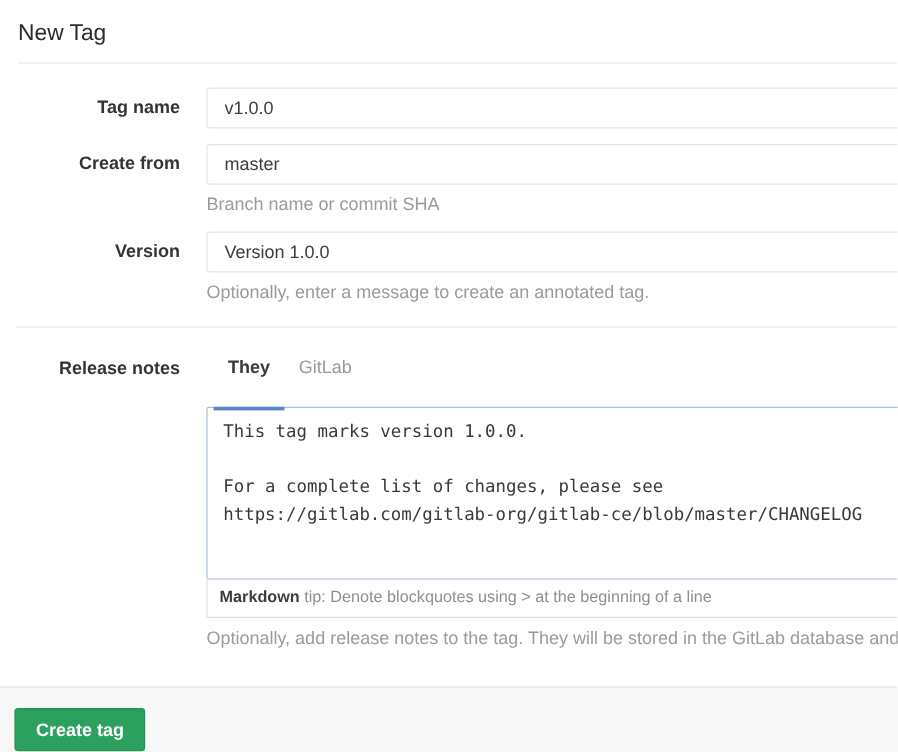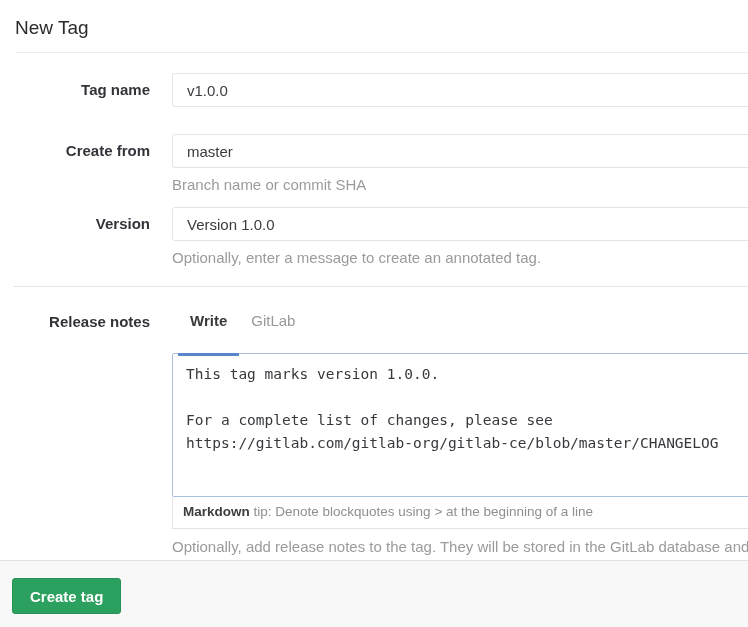--- a/index.html
+++ b/index.html
@@ -16,21 +16,21 @@
     font-weight: normal;
     color: #2c2c2c;
     line-height: 23px;
   }
   .title-rule {
     border: none;
     border-top: 1px solid #ececec;
     margin: 13px 0 0 15px;
   }
   form { display: block; padding-top: 20px; }
-  .form-row { display: flex; margin-bottom: 27px; }
+  .form-row { display: flex; margin-bottom: 13px; }
   .form-row.with-help { margin-bottom: 13px; }
   .col-label {
     flex: 0 0 150px;
     text-align: right;
     padding-top: 8px;
     font-size: 15px;
     font-weight: 600;
     color: #33343a;
     line-height: 18px;
   }
@@ -110,21 +110,21 @@
     color: #8f8f8f;
     line-height: 16px;
     white-space: nowrap;
     overflow: hidden;
   }
   .markdown-tip b { color: #3d3d3d; font-weight: bold; }
   .rn-help { margin-top: 9px; }
   .form-footer {
     position: absolute;
     left: 0; right: 0; bottom: 0;
-    height: 67px;
+    height: 55px;
     background: #f8f8f8;
     border-top: 1px solid #e3e3e3;
     padding: 17px 0 0 12px;
   }
   .btn-create {
     display: inline-block;
     background: #2ca05e;
     border: 1px solid #279255;
     border-radius: 3px;
     color: #ffffff;
@@ -168,21 +168,21 @@
       <div class="help-text">Optionally, enter a message to create an annotated tag.</div>
     </div>
   </div>
 
   <hr class="section-divider">
 
   <div class="form-row">
     <label class="col-label rn-label">Release notes</label>
     <div class="col-control">
       <div class="tabs">
-        <div class="tab active">Write</div>
+        <div class="tab active">They</div>
         <div class="tab">GitLab</div>
       </div>
       <textarea class="notes-textarea" spellcheck="false" style="">This tag marks version 1.0.0.
 
 For a complete list of changes, please see
 https://gitlab.com/gitlab-org/gitlab-ce/blob/master/CHANGELOG</textarea>
       <div class="markdown-tip"><b>Markdown</b><span> tip: Denote blockquotes using &gt; at the beginning of a line</span></div>
       <div class="help-text rn-help">Optionally, add release notes to the tag. They will be stored in the GitLab database and disp</div>
     </div>
   </div>

